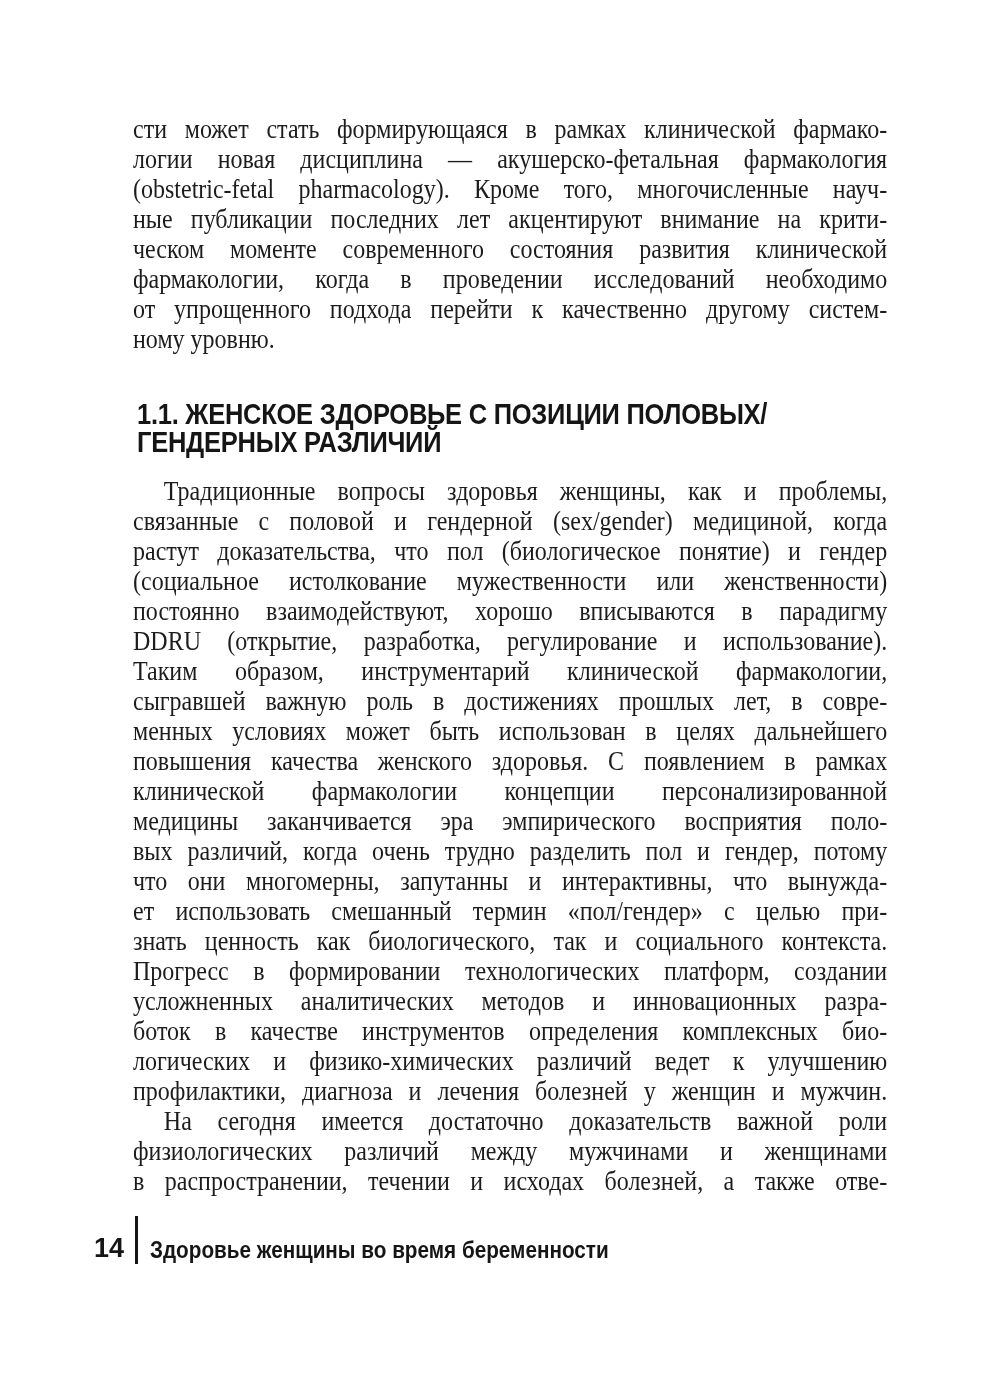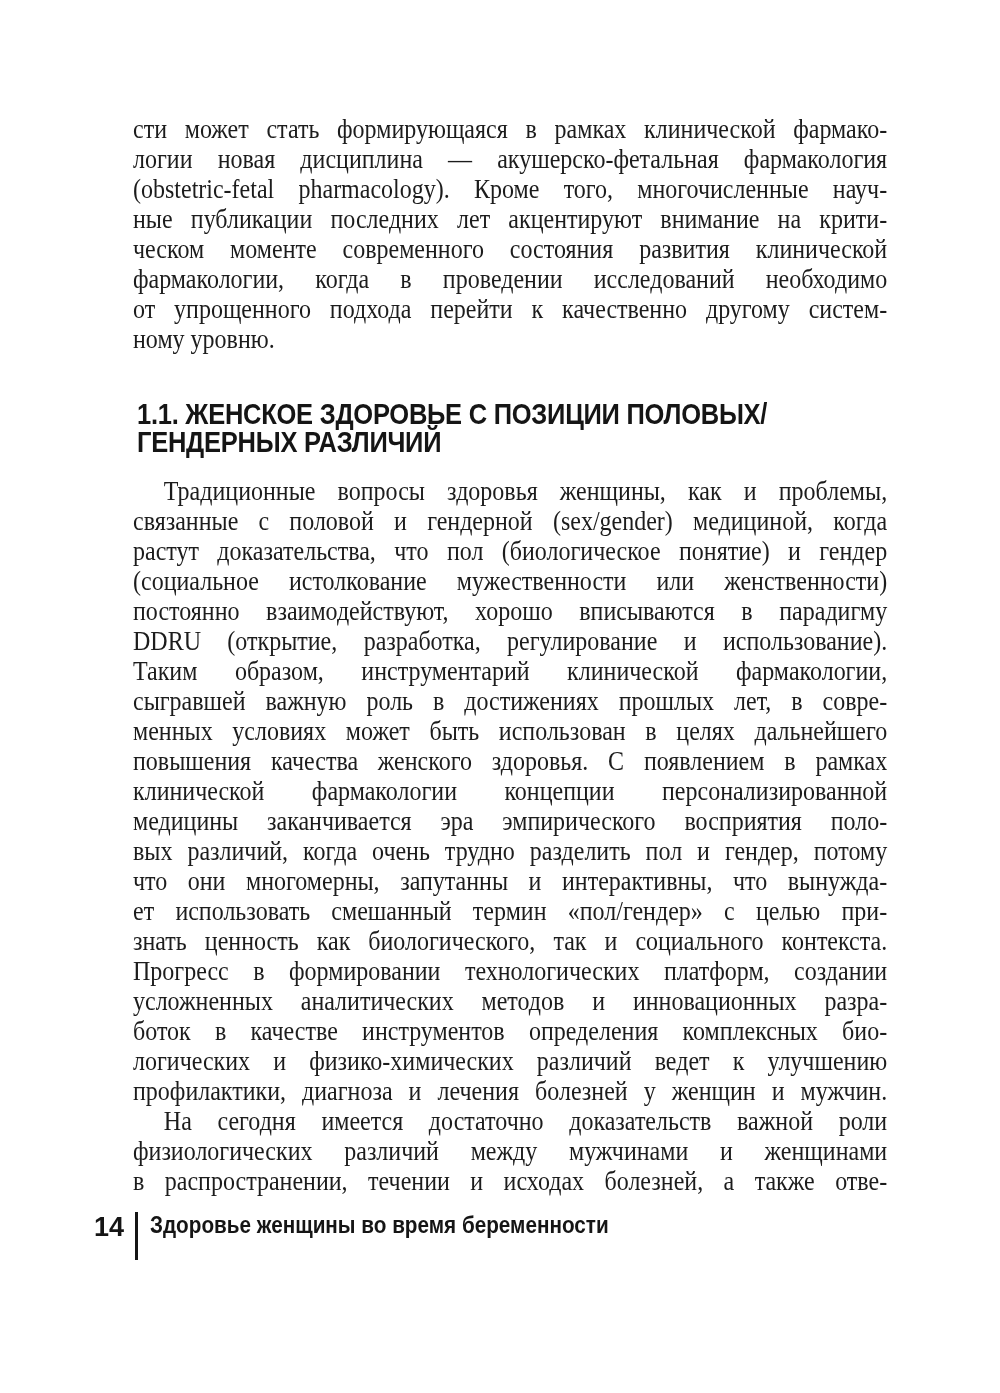--- a/index.html
+++ b/index.html
@@ -43,21 +43,21 @@
     white-space: nowrap;
   }
   .heading-line { height: 28px; }
   
   .footer {
     position: absolute;
     left: 94px;
     top: 1212px;
     height: 52px;
     display: flex;
-    align-items: flex-start;
+    align-items: flex-end;
     font-family: "Liberation Sans", sans-serif;
     color: #151515;
   }
   .pagenum {
     font-size: 27px;
     font-weight: bold;
   }
   .divider {
     width: 3px;
     height: 48px;

